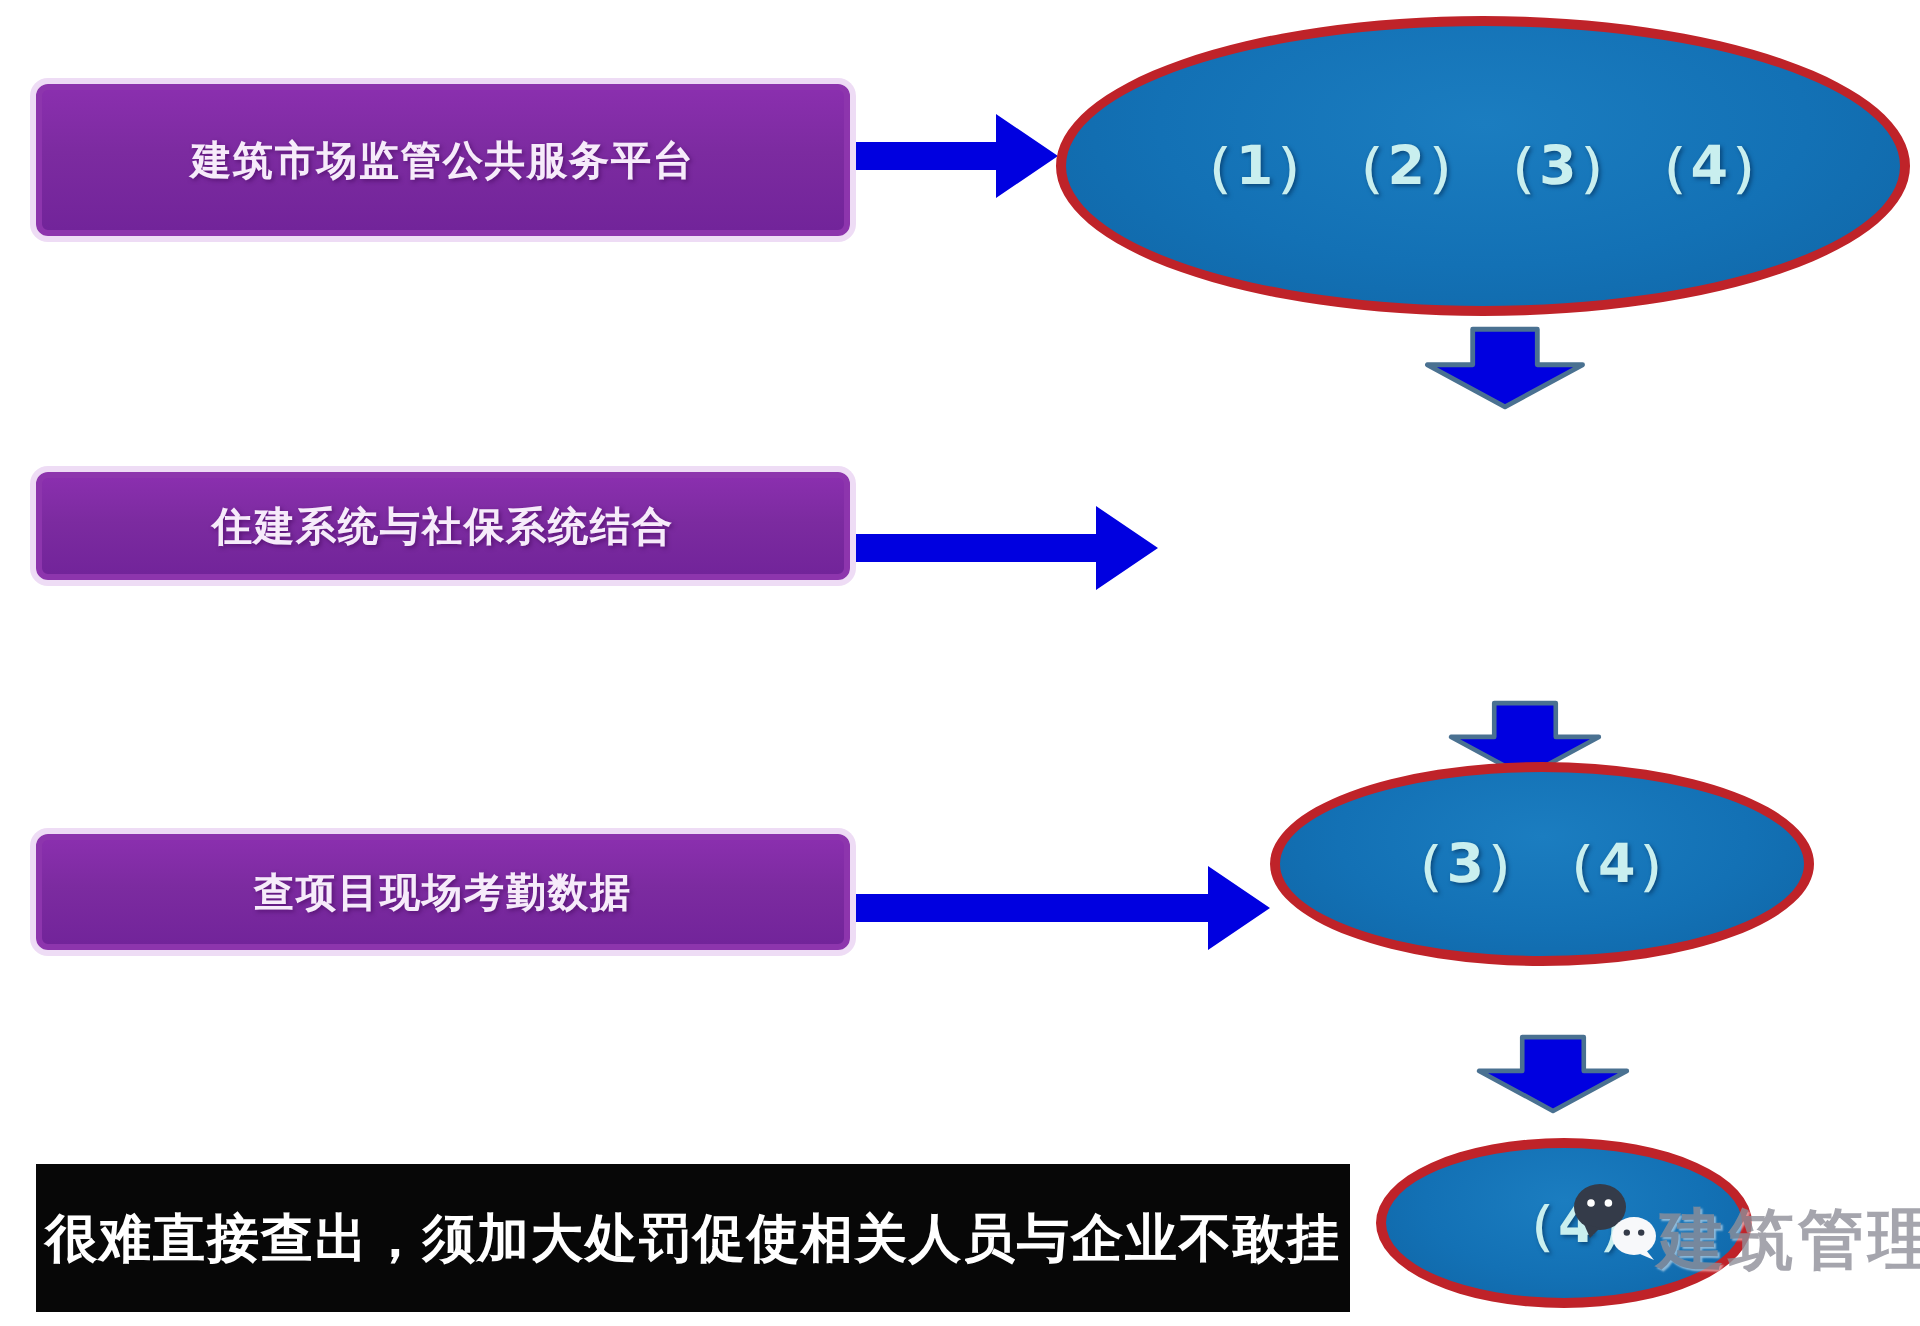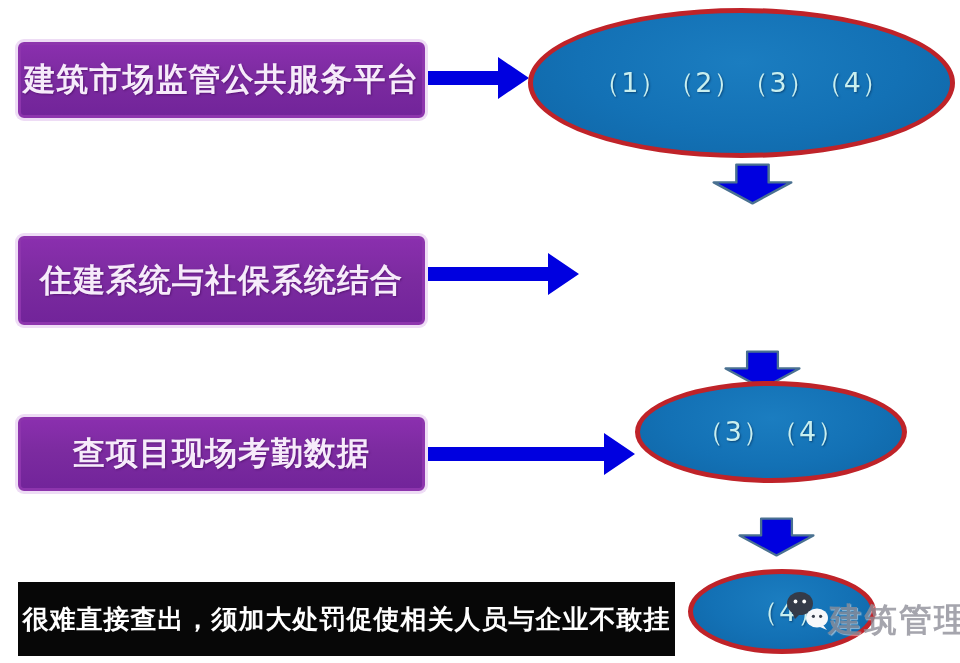--- a/index.html
+++ b/index.html
@@ -12,34 +12,34 @@
   }
   
   .pbox{
     position:absolute;left:18px;width:407px;
     box-sizing:border-box;
     background:linear-gradient(180deg,#8a2fae 0%,#7c2ba0 45%,#72249a 100%);
     border:3px solid #8d35ad;
     border-radius:6px;
     box-shadow:0 0 0 3px #eedcf5;
     display:flex;align-items:center;justify-content:center;
-    color:#f6ebfa;font-weight:bold;font-size:32px;letter-spacing:1px;
+    color:#f6ebfa;font-weight:bold;font-size:20px;letter-spacing:1px;
     text-shadow:1px 1px 2px rgba(60,0,80,.5);
   }
   #box1{top:42px;height:76px;}
-  #box2{top:236px;height:89px;justify-content:center;}
-  #box3{top:417px;height:74px;}
+  #box2{top:236px;height:54px;justify-content:center;}
+  #box3{top:417px;height:58px;}
   
   .ellipse{
     position:absolute;box-sizing:border-box;
     background:radial-gradient(ellipse at 50% 35%, #1b7dc0 0%, #1371b5 55%, #0f65a5 100%);
     border:5px solid #bf2329;
     border-radius:50%;
     display:flex;align-items:center;justify-content:center;
-    color:#c9efef;font-weight:normal;font-size:27px;letter-spacing:1px;
+    color:#c9efef;font-weight:bold;font-size:27px;letter-spacing:1px;
     text-shadow:1px 1px 2px rgba(0,40,80,.6);
   }
   #el1{left:528px;top:8px;width:427px;height:150px;}
   #el2{left:582px;top:212px;width:358px;height:124px;}
   #el3{left:635px;top:381px;width:272px;height:102px;}
   #el4{left:688px;top:569px;width:188px;height:85px;z-index:1;}
   #el4 .el4-label{position:absolute;left:58px;top:50%;transform:translateY(-50%);}
   
   .arr{position:absolute;}
   

